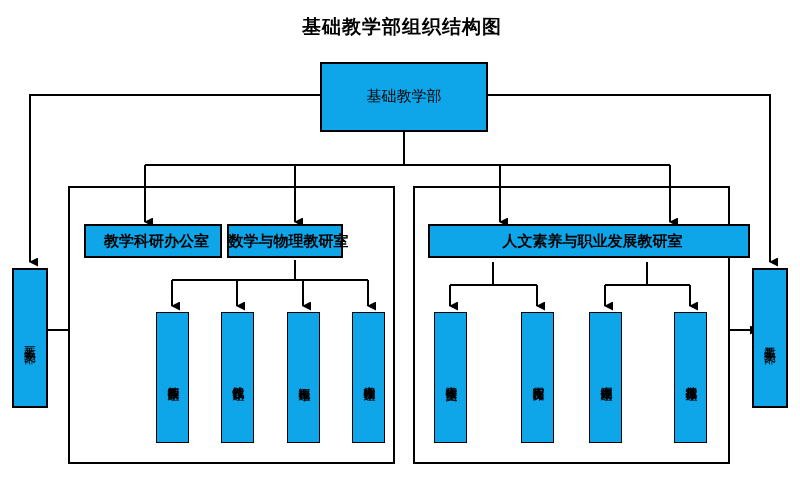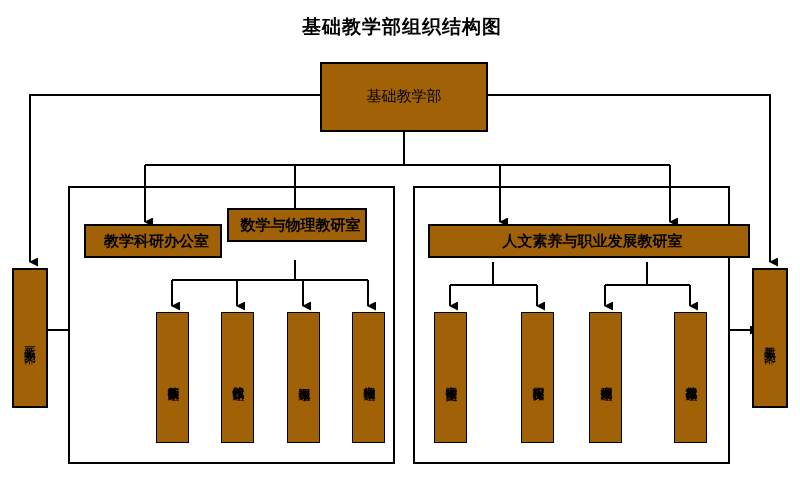--- a/index.html
+++ b/index.html
@@ -30,21 +30,21 @@
     text-align: center;
     font-size: 19px;
     font-weight: bold;
     color: #000000;
     letter-spacing: 1px;
     font-family: "DejaVu Serif", "Liberation Serif", serif;
   }
   .box {
     position: absolute;
     box-sizing: border-box;
-    background: #a16207;
+    background: #0ea5e9;
     border: 2px solid #000000;
     display: flex;
     align-items: center;
     justify-content: center;
     color: #000000;
     font-family: "DejaVu Serif", "Liberation Serif", serif;
     z-index: 3;
   }
   .box.thin { border-width: 1px; }
   .box-root {
@@ -148,21 +148,21 @@
   <div class="box box-vert" style="left:12px; top:268px; width:36px; height:140px;">教工第一支部</div>
 
   <div class="box box-vert" style="left:752px; top:268px; width:36px; height:140px;">教工第二支部</div>
 
   <div class="container-rect" style="left:68px; top:186px; width:327px; height:278px;"></div>
 
   <div class="container-rect" style="left:413px; top:186px; width:317px; height:278px;"></div>
 
   <div class="box box-unit" style="left:84px; top:224px; width:138px; height:34px;">教学科研办公室</div>
 
-  <div class="box box-unit" style="left:227px; top:208px; width:140px; height:34px;">数学与物理教研室</div>
+  <div class="box box-unit" style="left:227px; top:224px; width:116px; height:34px;">数学与物理教研室</div>
 
   <div class="box box-unit" style="left:428px; top:224px; width:322px; height:34px;">人文素养与职业发展教研室</div>
 
   <div class="box thin box-branch" style="left:156px; top:312px; width:33px; height:131px;">高等数学课程组</div>
 
   <div class="box thin box-branch" style="left:221px; top:312px; width:33px; height:131px;">线性代数课程组</div>
 
   <div class="box thin box-branch" style="left:287px; top:312px; width:33px; height:131px;">概率论课程组</div>
 
   <div class="box thin box-branch" style="left:352px; top:312px; width:33px; height:131px;">大学物理课程组</div>

